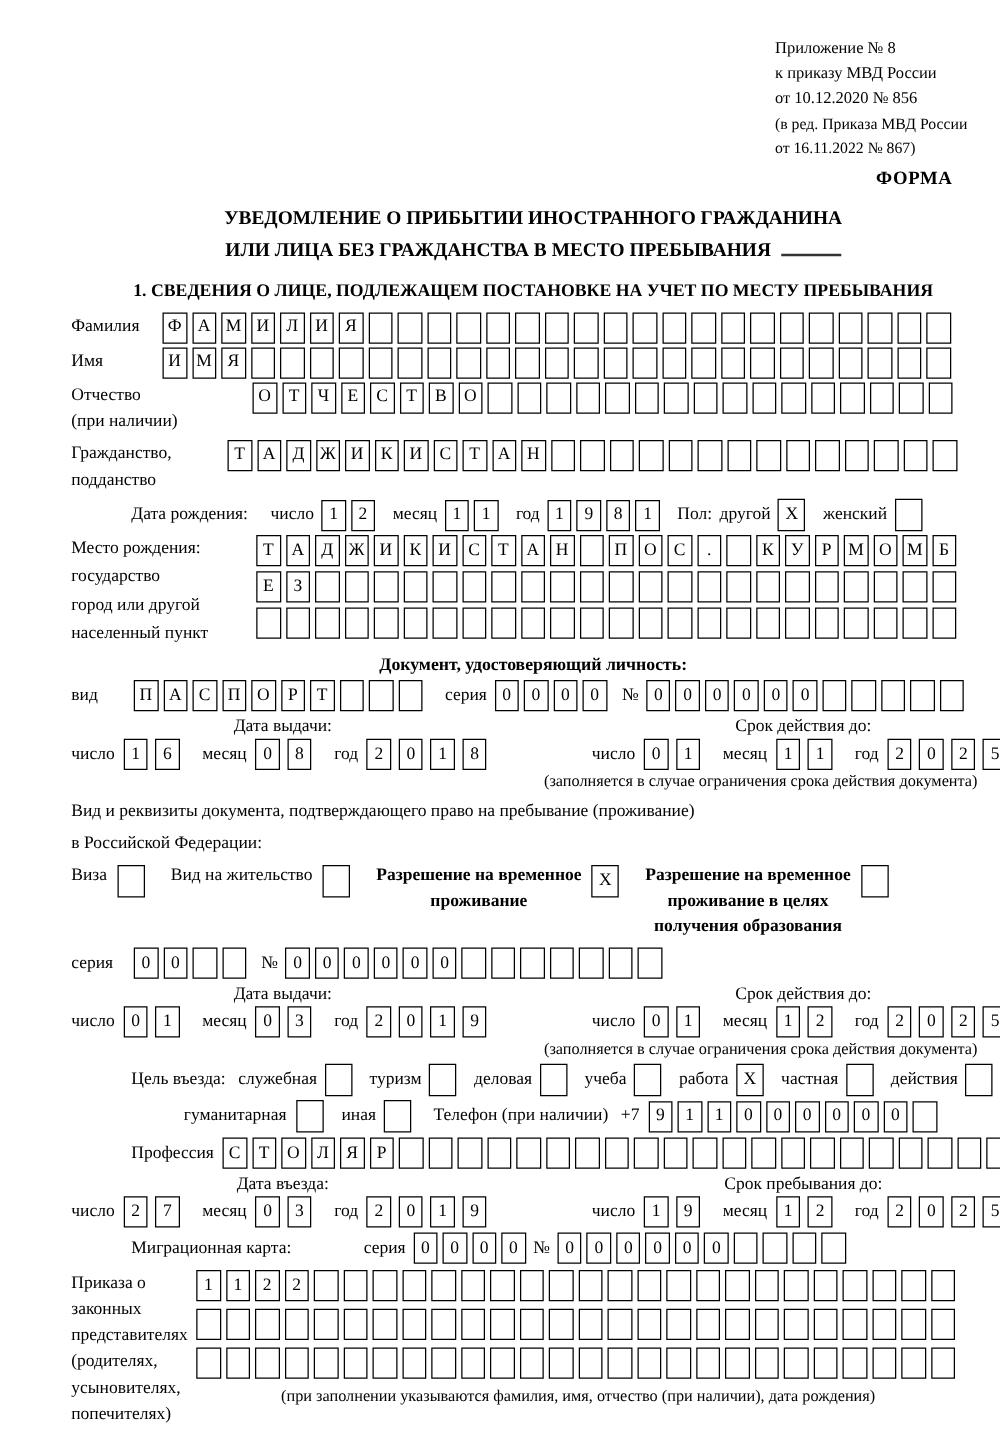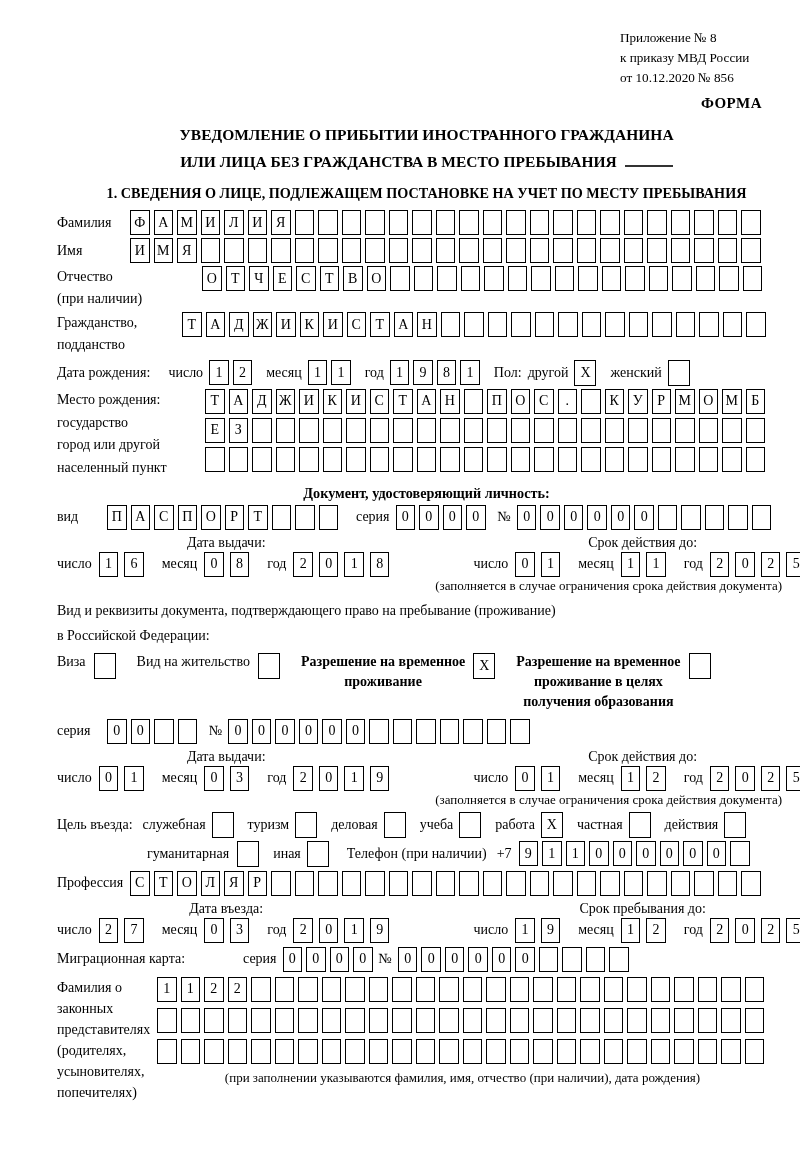--- a/index.html
+++ b/index.html
@@ -16,21 +16,21 @@
   .hdr { margin-left: 563px; width: 180px; font-size: 13.2px; line-height: 1.5; }
   .hdr .amend { font-size: 12.6px; line-height: 1.45; margin-top: 3px; }
   .forma { text-align: right; padding-right: 34px; font-weight: bold; font-size: 15px; margin-top: 8px; letter-spacing: .5px; }
 
   .title { text-align: center; font-weight: bold; font-size: 15.5px; line-height: 1.7; margin-top: 10px; }
   .blank { display: inline-block; width: 48px; border-bottom: 2px solid #333; height: .95em; margin-left: 8px; }
   .sec-title { font-weight: bold; font-size: 14.2px; text-align: center; margin-top: 10px; }
 
   .row { display: flex; align-items: center; margin-top: 3px; }
   .row.top { align-items: flex-start; }
-  .mt8 { margin-top: 8px; } .mt4 { margin-top: 4px; } .mt6 { margin-top: 6px; }
+  .mt8 { margin-top: 8px; } .mt4 { margin-top: 4px; margin-left: 48px; } .mt6 { margin-top: 6px; }
   .lab { flex: none; }
   .two { line-height: 1.55; }
   .w73 { width: 73px; } .w145 { width: 145px; } .w125 { width: 125px; }
   .w148 { width: 148px; line-height: 1.62; } .w50 { width: 50px; } .w150 { width: 150px; }
 
   .cells { display: flex; flex: none; }
   .cell {
     flex: none; width: 19.5px; height: 25px; margin-right: 4px;
     border: 1.7px solid #000; display: flex; align-items: center; justify-content: center;
     font-size: 14px;
@@ -75,20 +75,24 @@
 </style>
 </head>
 <body>
 
 <div class="page">
 
   <div class="hdr">
     <div>Приложение № 8</div>
     <div>к приказу МВД России</div>
     <div>от 10.12.2020 № 856</div>
+    <div class="amend">
+      <div>(в ред. Приказа МВД России</div>
+      <div>от 16.11.2022 № 867)</div>
+    </div>
   </div>
 
   <div class="forma">ФОРМА</div>
 
   <div class="title">
     <div>УВЕДОМЛЕНИЕ О ПРИБЫТИИ ИНОСТРАННОГО ГРАЖДАНИНА</div>
     <div><span>ИЛИ ЛИЦА БЕЗ ГРАЖДАНСТВА В МЕСТО ПРЕБЫВАНИЯ</span><span class="blank"></span></div>
   </div>
 
   <div class="sec-title">1. СВЕДЕНИЯ О ЛИЦЕ, ПОДЛЕЖАЩЕМ ПОСТАНОВКЕ НА УЧЕТ ПО МЕСТУ ПРЕБЫВАНИЯ</div>
@@ -701,21 +705,21 @@
         <span class="cell">0</span>
         <span class="cell"></span>
         <span class="cell"></span>
         <span class="cell"></span>
         <span class="cell"></span>
       </span>
   </div>
 
   <div class="reps">
     <div class="reps-lab">
-      <div>Фамилия о</div>
+      <div>Приказа о</div>
       <div>законных</div>
       <div>представителях</div>
       <div>(родителях,</div>
       <div>усыновителях,</div>
       <div>попечителях)</div>
     </div>
     <div class="reps-right">
       <div class="cells">
           <span class="cell">1</span>
           <span class="cell">1</span>

